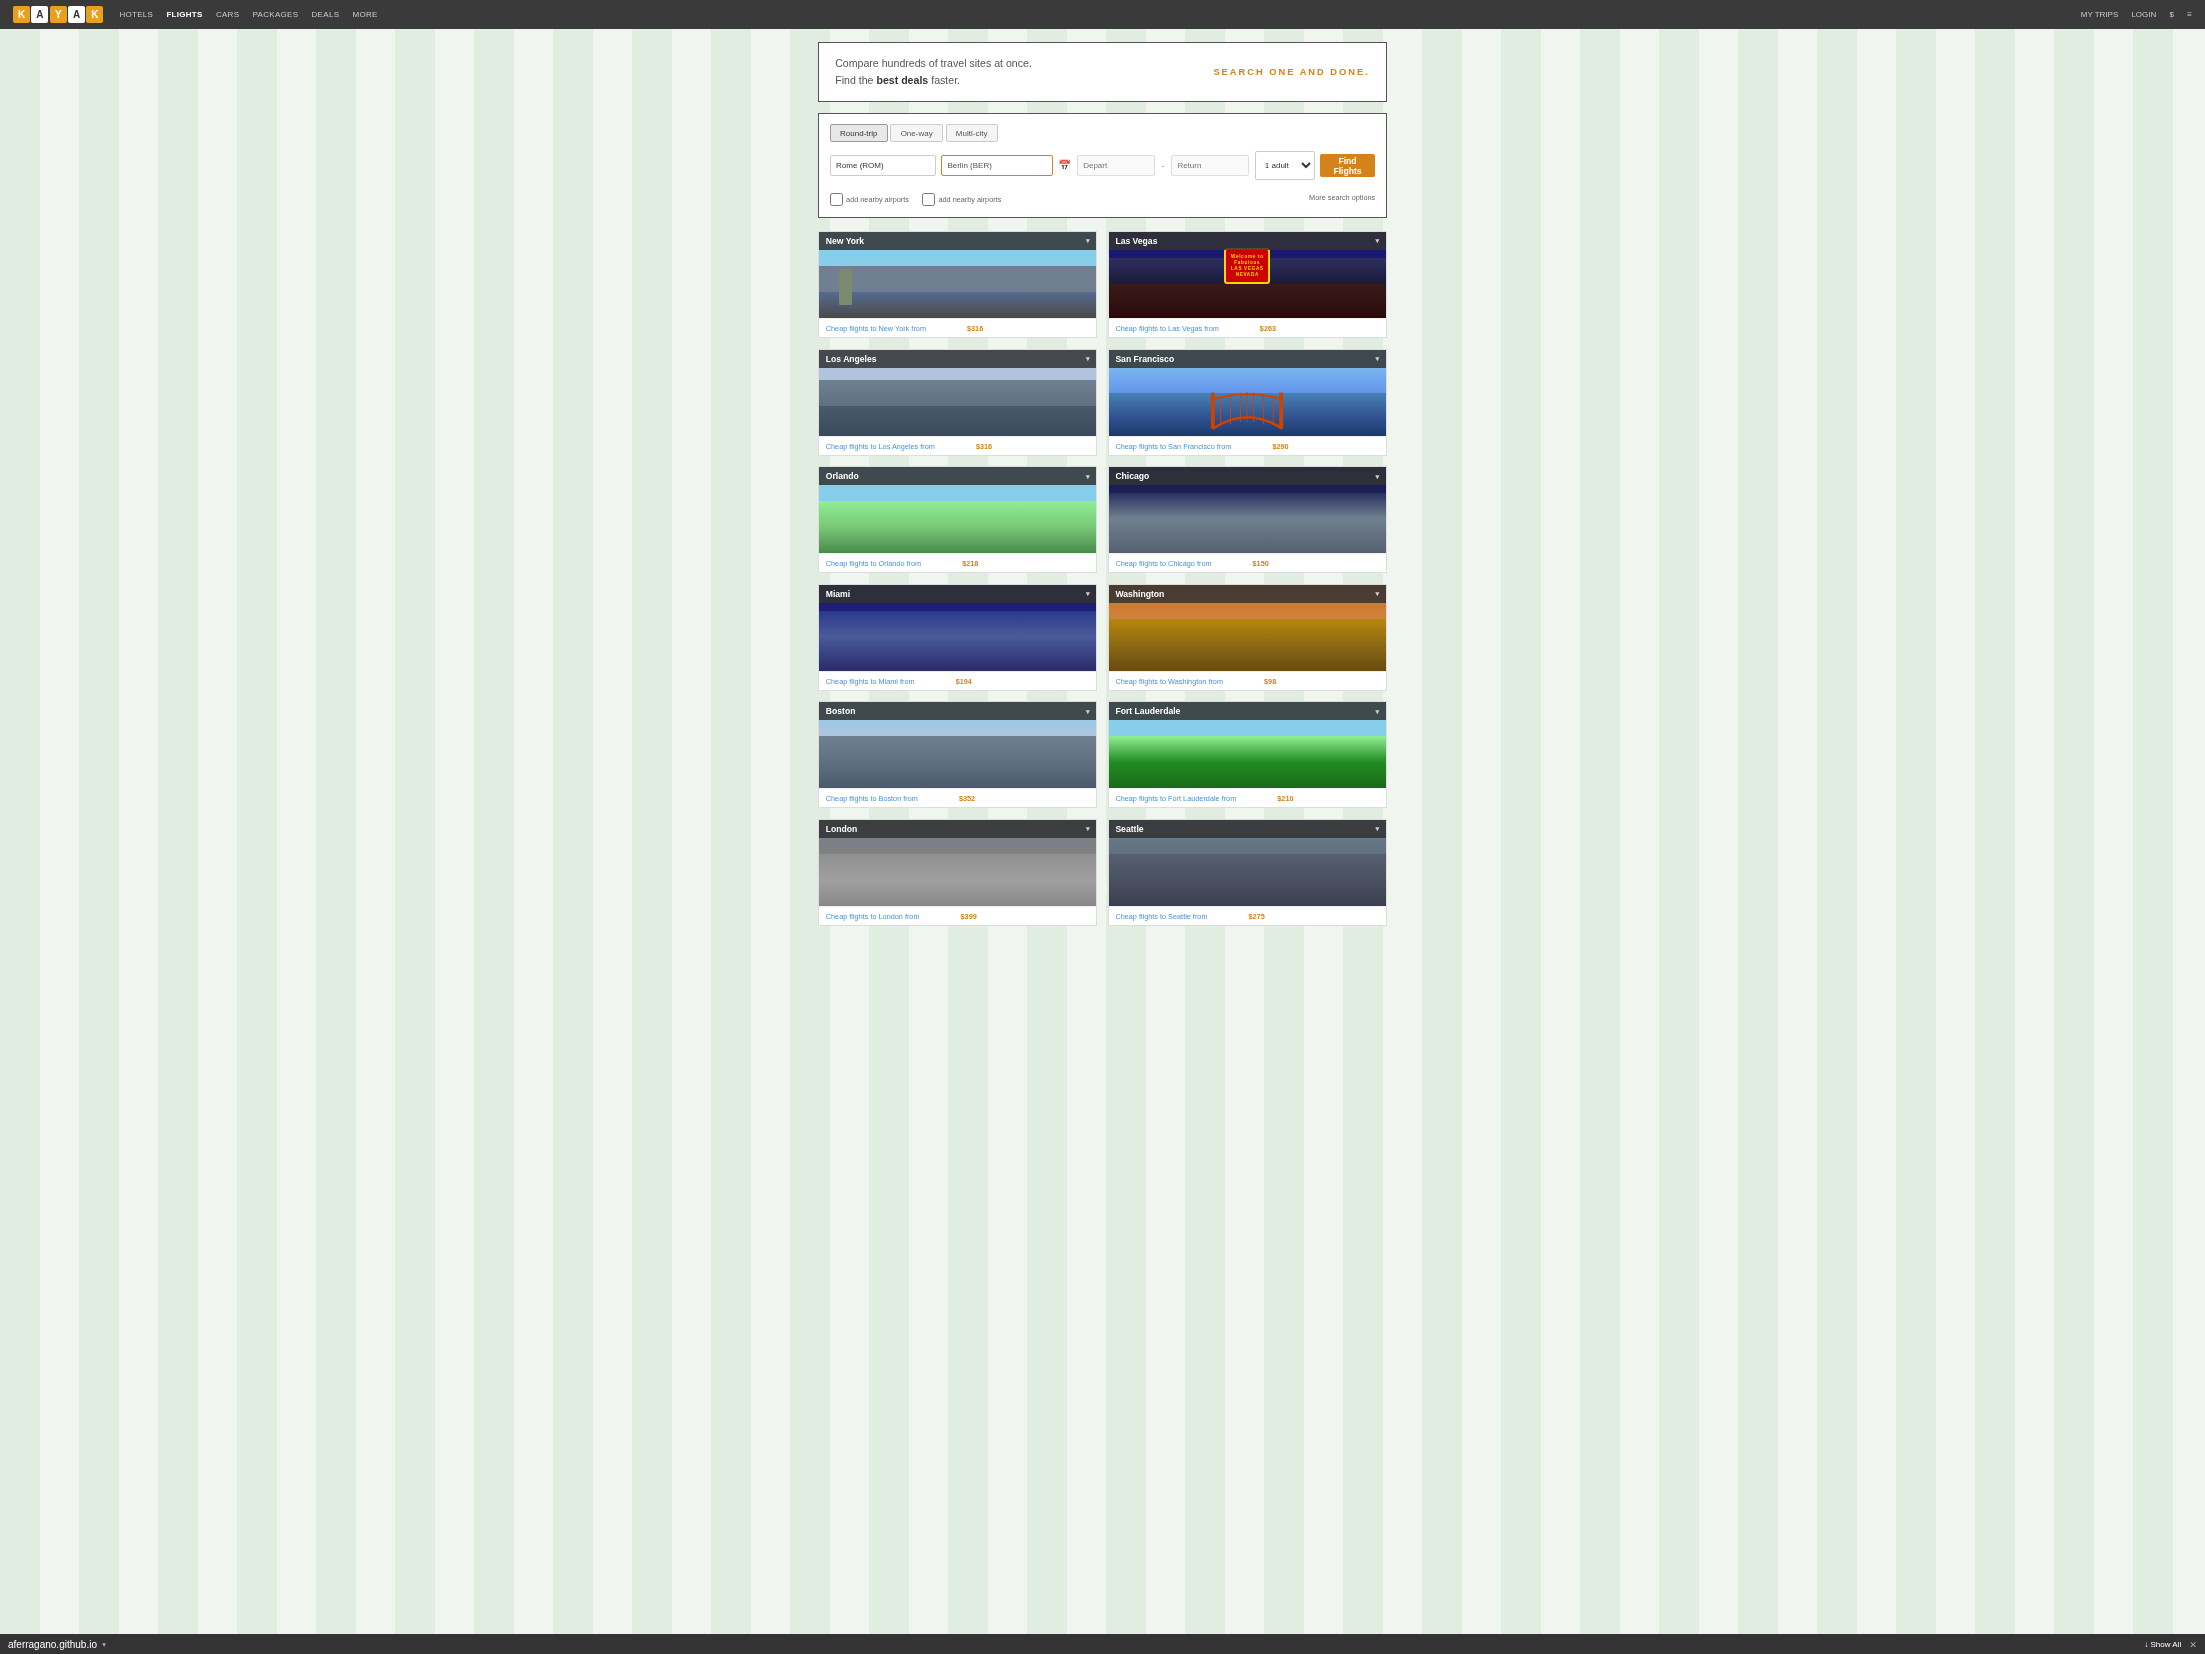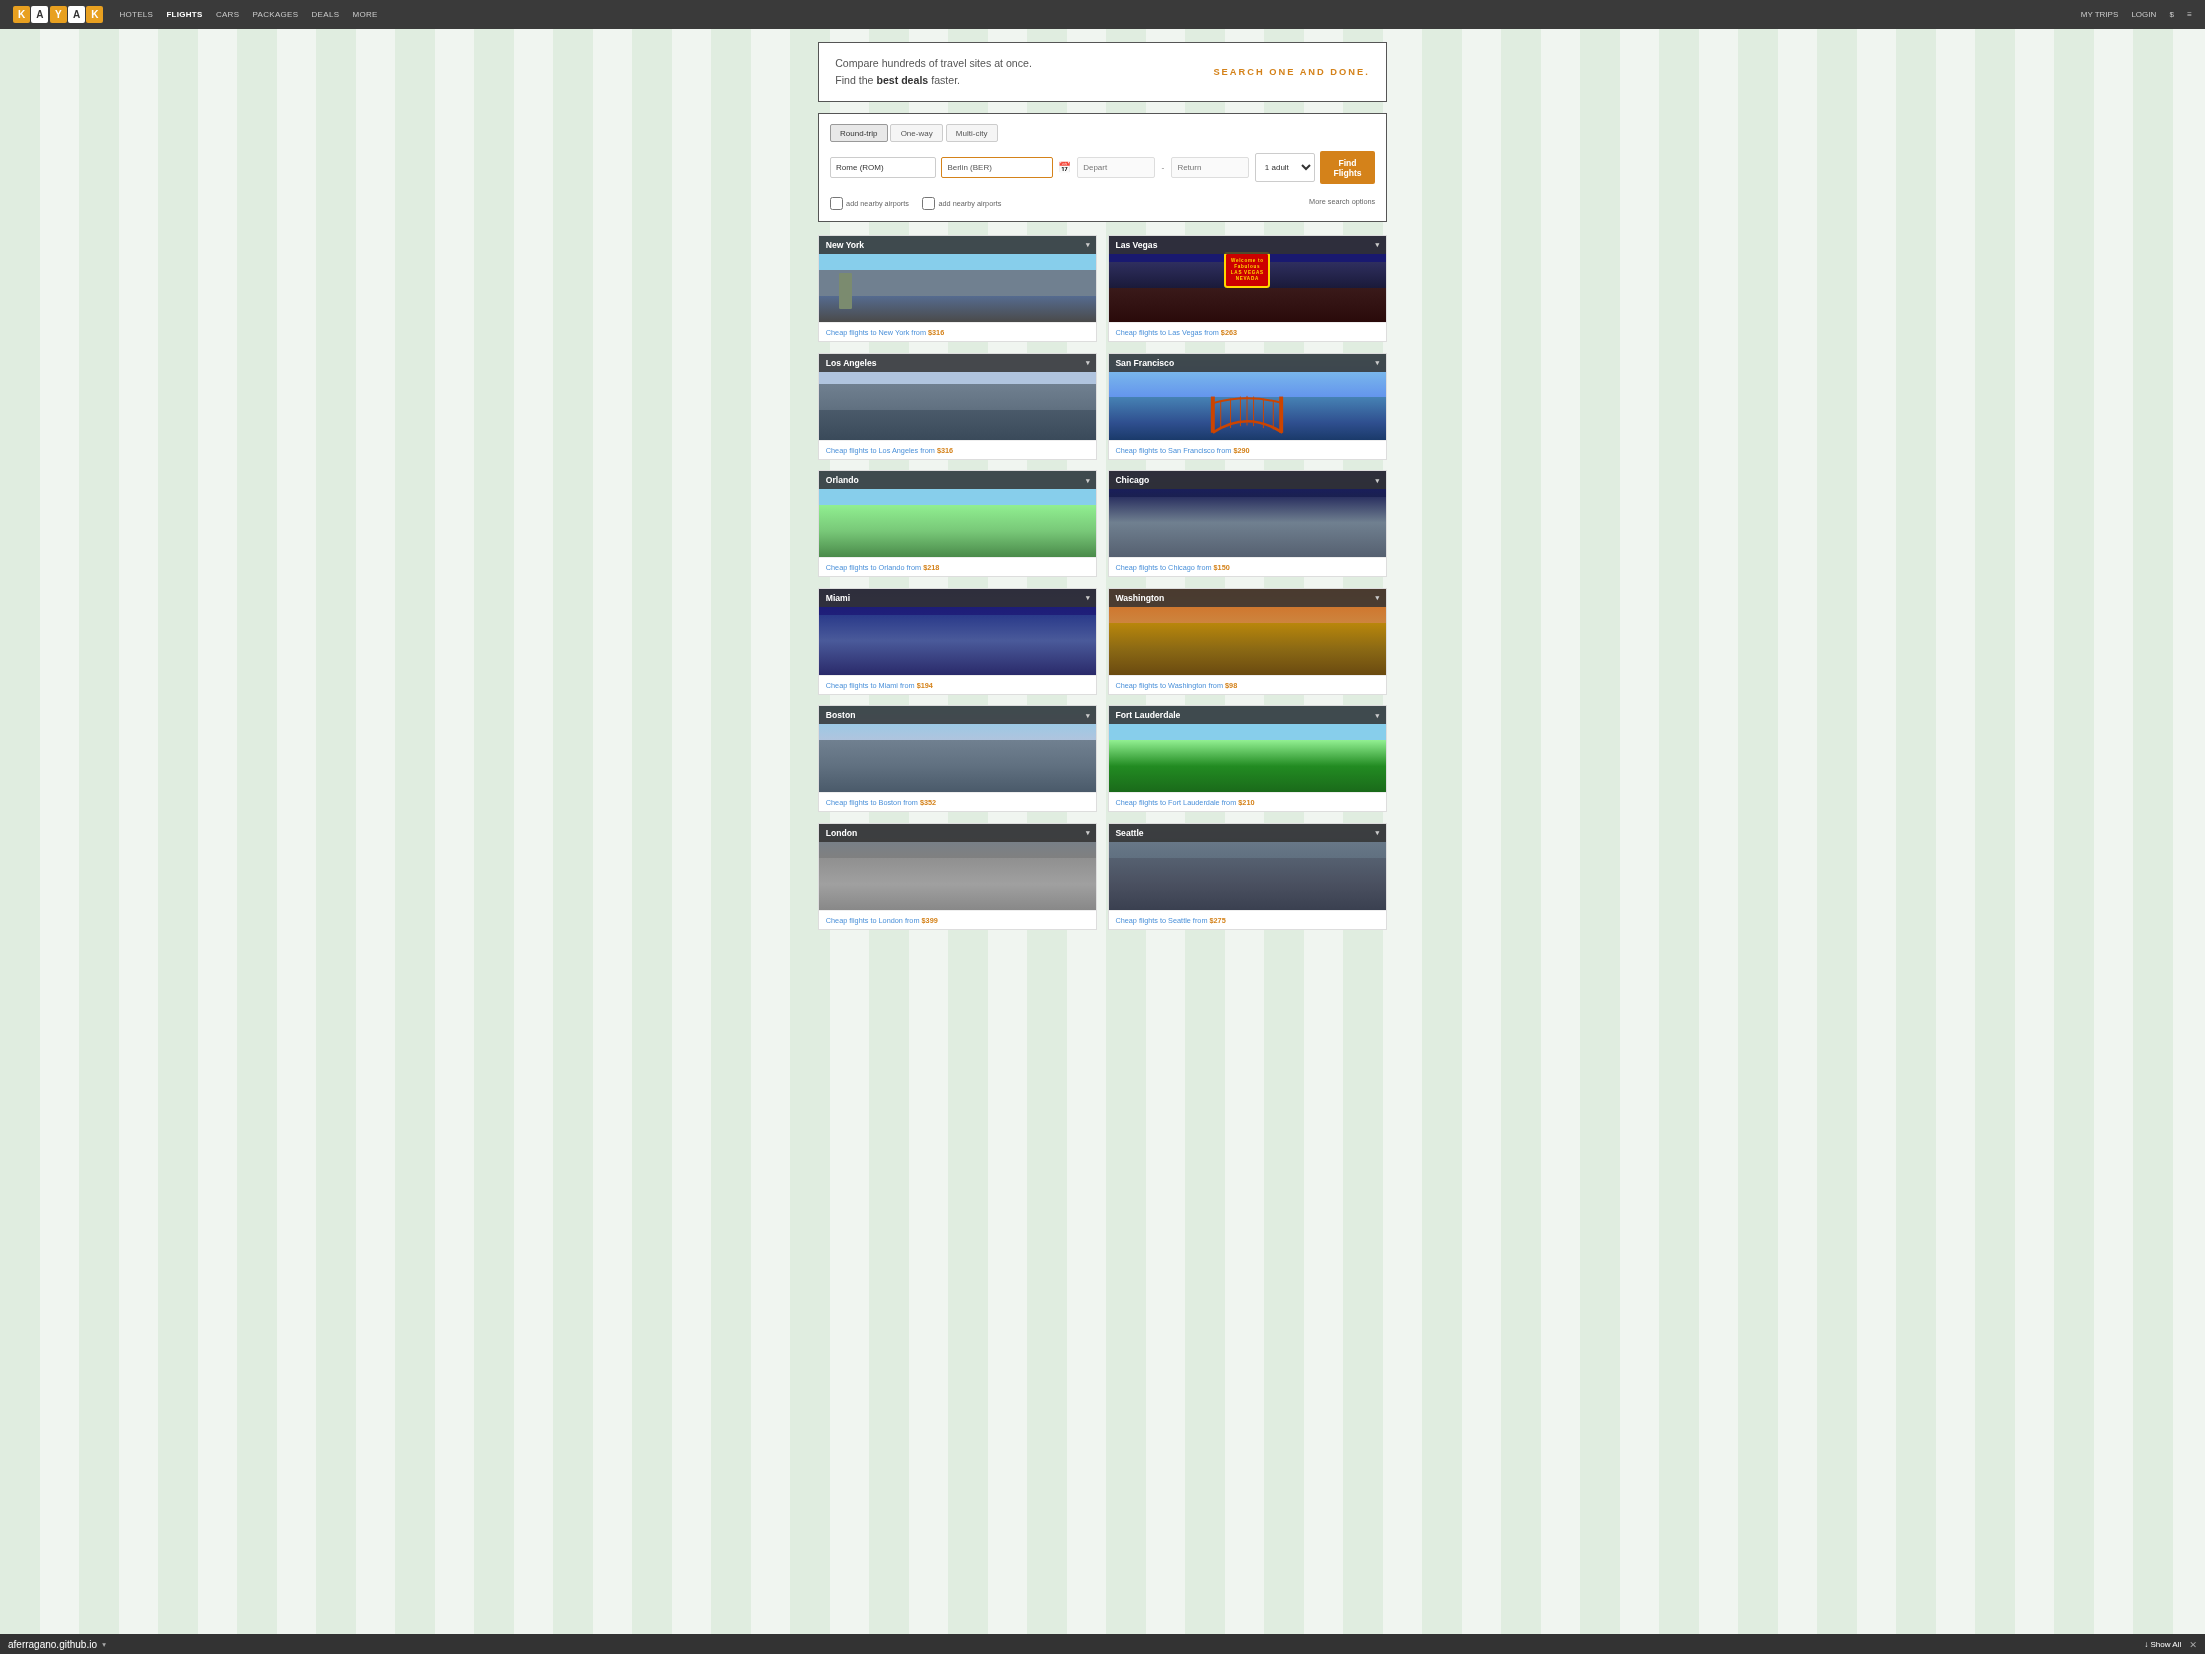--- a/index.html
+++ b/index.html
@@ -184,21 +184,21 @@
       height: 29px;
       padding: 2.6px 5.3px;
       border: 0.7px solid #ccc;
       border-radius: 2px;
       font-size: 8px;
       color: #333;
       background: white;
       min-width: 60px;
     }
     .find-btn {
-      height: 33px;
+      height: 23px;
       padding: 0 13.2px;
       background: #d4821a;
       color: white;
       border: none;
       border-radius: 2px;
       font-size: 8.6px;
       font-weight: bold;
       cursor: pointer;
     }
     .search-options-row {
@@ -326,20 +326,21 @@
     }
     .dest-link {
       color: #4a90d9;
       font-size: 7.3px;
       text-decoration: none;
       cursor: pointer;
     }
     .dest-link span {
       color: #d4821a;
       font-weight: bold;
+      margin-left: 39px;
     }
 
     
     .bottom-bar {
       position: fixed;
       bottom: 0;
       left: 0;
       right: 0;
       background: #333;
       height: 20px;

